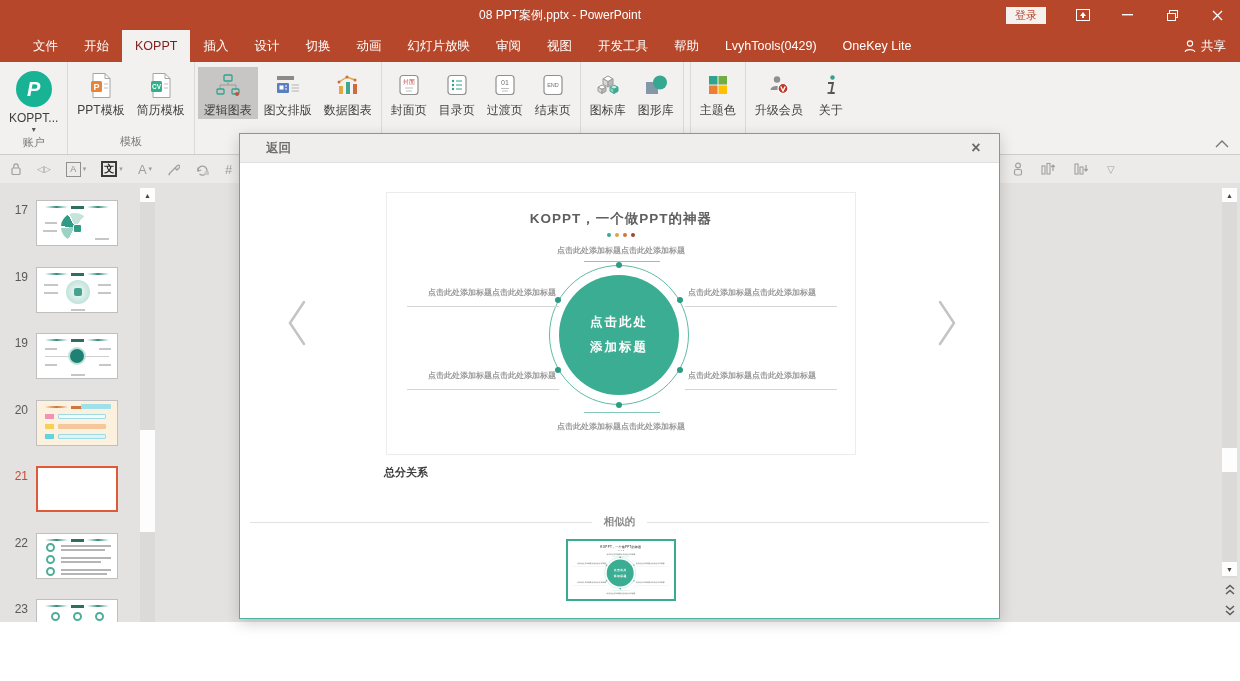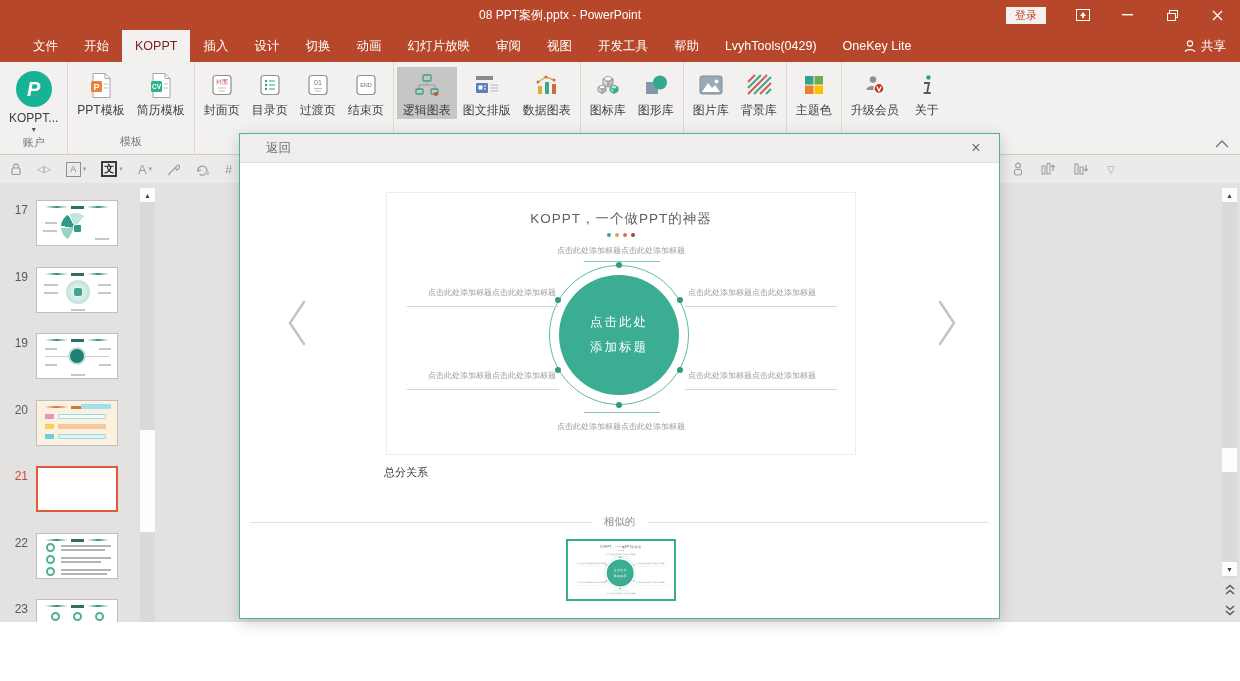--- a/index.html
+++ b/index.html
@@ -91,21 +91,21 @@
   .sb-track { position:absolute; background:#DBDAD9; }
   .sb-box { position:absolute; width:15px; height:14px; background:#FDFDFD; color:#444; font-size:7px;
             display:flex; align-items:center; justify-content:center; }
   .sb-thumb { position:absolute; width:15px; background:#FDFDFD; }
   .dbl-arrow { position:absolute; left:1224px; width:12px; height:14px; color:#5A5A5A; }
 
   .bottom-strip { position:absolute; left:0; top:622px; width:1240px; height:59px; background:#fff; z-index:5; }
 
   
   .dialog { position:absolute; left:239px; top:133px; width:761px; height:486px; background:#fff;
-            border:1px solid #4DB39C; box-shadow:0 4px 14px rgba(0,0,0,0.18); z-index:10; }
+            border:1px solid #4DB39C; box-shadow:0 4px 14px rgba(0,0,0,0.18); z-index:10;font-weight:bold; }
   .dlg-head { position:absolute; left:0; top:0; right:0; height:29px; background:#EFEEED;
               border-bottom:1px solid #E0DFDD; }
   .dlg-back { position:absolute; left:26px; top:0; height:29px; line-height:29px; font-size:12.5px; color:#707070; }
   .dlg-close { position:absolute; right:12px; top:0; height:29px; line-height:28px; font-size:16px; color:#6A6A6A;
                width:22px; text-align:center; }
   .nav-arrow { position:absolute; top:162px; width:30px; height:54px; display:flex; align-items:center; justify-content:center; }
   .nav-arrow.left { left:42px; } .nav-arrow.right { left:692px; }
 
   .preview-card { position:absolute; left:146px; top:58px; width:470px; height:263px;
                   border:1px solid #ECECEB; background:#fff; }
@@ -234,67 +234,20 @@
               </svg>
           </div>
           <div class="rlabel">简历模板</div>
         </div>
       </div>
       <div class="rgroup-label">模板</div>
     </div>
 
     <div class="rgroup">
       <div class="rbuttons">
-        <div class="rbtn">
-          <div class="ricon">
-            <svg width="22" height="22" viewBox="0 0 22 22">
-                <rect x="2" y="1.5" width="18" height="19" rx="3" fill="#fff" stroke="#8F8F8F" stroke-width="1.2"></rect>
-                <text x="11" y="10" font-size="6" fill="#C0504D" text-anchor="middle">封面</text>
-                <path d="M7 14 H15 M8 17 H14" stroke="#BDBDBD"></path>
-              </svg>
-          </div>
-          <div class="rlabel">封面页</div>
-        </div>
-        <div class="rbtn">
-          <div class="ricon">
-            <svg width="22" height="22" viewBox="0 0 22 22">
-                <rect x="2" y="1.5" width="18" height="19" rx="3" fill="#fff" stroke="#8F8F8F" stroke-width="1.2"></rect>
-                <circle cx="7" cy="7" r="1.2" fill="#2FA38B"></circle>
-                <circle cx="7" cy="11" r="1.2" fill="#2FA38B"></circle>
-                <circle cx="7" cy="15" r="1.2" fill="#2FA38B"></circle>
-                <path d="M10 7 H16 M10 11 H16 M10 15 H16" stroke="#2FA38B" stroke-width="1.2"></path>
-              </svg>
-          </div>
-          <div class="rlabel">目录页</div>
-        </div>
-        <div class="rbtn">
-          <div class="ricon">
-            <svg width="22" height="22" viewBox="0 0 22 22">
-                <rect x="2" y="1.5" width="18" height="19" rx="3" fill="#fff" stroke="#8F8F8F" stroke-width="1.2"></rect>
-                <text x="11" y="11" font-size="7" fill="#6F6F6F" text-anchor="middle">01</text>
-                <path d="M7 14.5 H15 M8 17 H14" stroke="#BDBDBD"></path>
-              </svg>
-          </div>
-          <div class="rlabel">过渡页</div>
-        </div>
-        <div class="rbtn">
-          <div class="ricon">
-            <svg width="22" height="22" viewBox="0 0 22 22">
-                <rect x="2" y="1.5" width="18" height="19" rx="3" fill="#fff" stroke="#8F8F8F" stroke-width="1.2"></rect>
-                <text x="11" y="13" font-size="5.5" fill="#6F6F6F" text-anchor="middle">END</text>
-              </svg>
-          </div>
-          <div class="rlabel">结束页</div>
-        </div>
-      </div>
-      <div class="rgroup-label"></div>
-    </div>
-
-    <div class="rgroup">
-      <div class="rbuttons">
         <div class="rbtn selected">
           <div class="ricon">
             <svg width="26" height="24" viewBox="0 0 26 24">
                 <rect x="9" y="2" width="8" height="6" rx="1" fill="none" stroke="#2FA38B" stroke-width="1.3"></rect>
                 <path d="M13 8 V12 M5 12 H21 M5 12 V16 M21 12 V16" fill="none" stroke="#9A9A9A"></path>
                 <rect x="2" y="16" width="7" height="5" rx="1" fill="none" stroke="#2FA38B" stroke-width="1.3"></rect>
                 <rect x="17" y="16" width="7" height="5" rx="1" fill="none" stroke="#2FA38B" stroke-width="1.3"></rect>
                 <circle cx="22" cy="21" r="2" fill="#C94F38"></circle>
               </svg>
           </div>
@@ -318,20 +271,67 @@
                 <rect x="4" y="13" width="4" height="8" fill="#E3A73F"></rect>
                 <rect x="11" y="9" width="4" height="12" fill="#3FA98F"></rect>
                 <rect x="18" y="11" width="4" height="10" fill="#CF6B3C"></rect>
                 <path d="M4 9 L12 4 L20 7" fill="none" stroke="#E3A73F" stroke-width="1.4"></path>
                 <circle cx="4" cy="9" r="1.5" fill="#CF6B3C"></circle>
                 <circle cx="12" cy="4" r="1.5" fill="#CF6B3C"></circle>
                 <circle cx="20" cy="7" r="1.5" fill="#CF6B3C"></circle>
               </svg>
           </div>
           <div class="rlabel">数据图表</div>
+        </div>
+      </div>
+      <div class="rgroup-label"></div>
+    </div>
+
+    <div class="rgroup">
+      <div class="rbuttons">
+        <div class="rbtn">
+          <div class="ricon">
+            <svg width="22" height="22" viewBox="0 0 22 22">
+                <rect x="2" y="1.5" width="18" height="19" rx="3" fill="#fff" stroke="#8F8F8F" stroke-width="1.2"></rect>
+                <text x="11" y="10" font-size="6" fill="#C0504D" text-anchor="middle">封面</text>
+                <path d="M7 14 H15 M8 17 H14" stroke="#BDBDBD"></path>
+              </svg>
+          </div>
+          <div class="rlabel">封面页</div>
+        </div>
+        <div class="rbtn">
+          <div class="ricon">
+            <svg width="22" height="22" viewBox="0 0 22 22">
+                <rect x="2" y="1.5" width="18" height="19" rx="3" fill="#fff" stroke="#8F8F8F" stroke-width="1.2"></rect>
+                <circle cx="7" cy="7" r="1.2" fill="#2FA38B"></circle>
+                <circle cx="7" cy="11" r="1.2" fill="#2FA38B"></circle>
+                <circle cx="7" cy="15" r="1.2" fill="#2FA38B"></circle>
+                <path d="M10 7 H16 M10 11 H16 M10 15 H16" stroke="#2FA38B" stroke-width="1.2"></path>
+              </svg>
+          </div>
+          <div class="rlabel">目录页</div>
+        </div>
+        <div class="rbtn">
+          <div class="ricon">
+            <svg width="22" height="22" viewBox="0 0 22 22">
+                <rect x="2" y="1.5" width="18" height="19" rx="3" fill="#fff" stroke="#8F8F8F" stroke-width="1.2"></rect>
+                <text x="11" y="11" font-size="7" fill="#6F6F6F" text-anchor="middle">01</text>
+                <path d="M7 14.5 H15 M8 17 H14" stroke="#BDBDBD"></path>
+              </svg>
+          </div>
+          <div class="rlabel">过渡页</div>
+        </div>
+        <div class="rbtn">
+          <div class="ricon">
+            <svg width="22" height="22" viewBox="0 0 22 22">
+                <rect x="2" y="1.5" width="18" height="19" rx="3" fill="#fff" stroke="#8F8F8F" stroke-width="1.2"></rect>
+                <text x="11" y="13" font-size="5.5" fill="#6F6F6F" text-anchor="middle">END</text>
+              </svg>
+          </div>
+          <div class="rlabel">结束页</div>
         </div>
       </div>
       <div class="rgroup-label"></div>
     </div>
 
     <div class="rgroup">
       <div class="rbuttons">
         <div class="rbtn">
           <div class="ricon">
             <svg width="26" height="24" viewBox="0 0 26 24">
@@ -355,47 +355,20 @@
                 <circle cx="17" cy="9.5" r="7" fill="#36A891"></circle>
               </svg>
           </div>
           <div class="rlabel">图形库</div>
         </div>
       </div>
       <div class="rgroup-label"></div>
     </div>
 
     <div class="rgroup">
-      <div class="rbuttons">
-        <div class="rbtn">
-          <div class="ricon">
-            <svg width="26" height="22" viewBox="0 0 26 22">
-                <rect x="2" y="2" width="22" height="18" rx="2" fill="#98A8B5" stroke="#7E8E9B"></rect>
-                <circle cx="18.5" cy="7.5" r="2" fill="#fff"></circle>
-                <path d="M4 18 L10 9 L14 14 L17 11 L22 18 Z" fill="#fff"></path>
-              </svg>
-          </div>
-          <div class="rlabel">图片库</div>
-        </div>
-        <div class="rbtn">
-          <div class="ricon">
-            <svg width="26" height="22" viewBox="0 0 26 22">
-                <g stroke-width="2.2">
-                  <path d="M2 8 L9 1" stroke="#D65E51"></path>
-                  <path d="M2 14 L15 1" stroke="#3FA98F"></path>
-                  <path d="M2 20 L21 1" stroke="#D65E51"></path>
-                  <path d="M8 20 L25 3" stroke="#3FA98F"></path>
-                  <path d="M14 20 L25 9" stroke="#D65E51"></path>
-                  <path d="M20 20 L25 15" stroke="#3FA98F"></path>
-                </g>
-              </svg>
-          </div>
-          <div class="rlabel">背景库</div>
-        </div>
-      </div>
       <div class="rgroup-label"></div>
     </div>
 
     <div class="rgroup">
       <div class="rbuttons">
         <div class="rbtn">
           <div class="ricon">
             <svg width="22" height="22" viewBox="0 0 22 22">
                 <rect x="2" y="2" width="8.5" height="8.5" fill="#2FA38B"></rect>
                 <rect x="11.5" y="2" width="8.5" height="8.5" fill="#70AD47"></rect>

